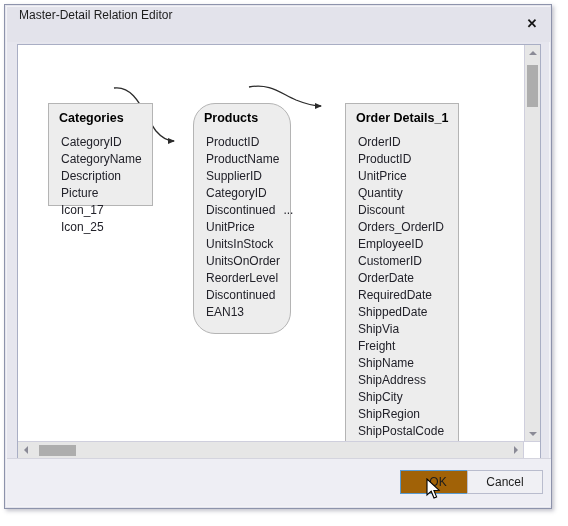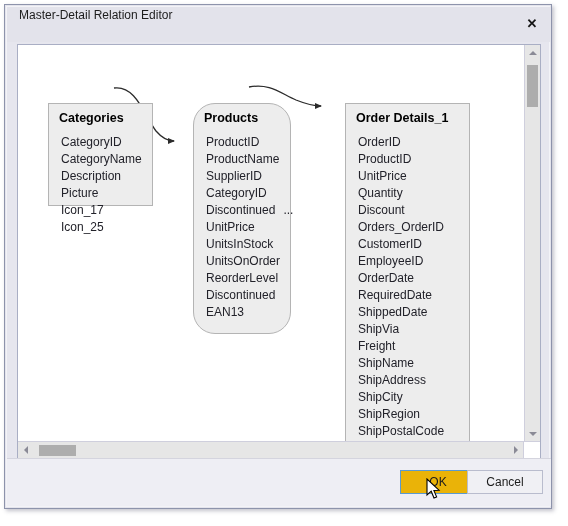--- a/index.html
+++ b/index.html
@@ -206,21 +206,21 @@
     padding-left: 12px;
     white-space: nowrap;
   }
   .field-item .ell {
     margin-left: 8px;
     color: #22222a;
   }
 
   #panel-categories { left: 30px;  top: 58px;  width: 105px; height: 103px; }
   #panel-products   { left: 175px; top: 58px;  width: 98px;  height: 231px; border-radius: 22px; }
-  #panel-orderdet   { left: 327px; top: 58px;  width: 125px; height: 361px; }
+  #panel-orderdet   { left: 327px; top: 58px;  width: 114px; height: 361px; }
 
   
   #connectors {
     position: absolute;
     left: 0; top: 0;
     width: 506px;
     height: 397px;
     pointer-events: none;
   }
 
@@ -242,21 +242,21 @@
     height: 24px;
     font-size: 12px;
     line-height: 23px;
     text-align: center;
     color: #1c1c1c;
     box-sizing: border-box;
     cursor: default;
   }
   #ok-button {
     right: 75px;
-    background: #eab308;
+    background: #a16207;
     border: 1px solid #5a9ad0;
   }
   #cancel-button {
     right: 8px;
     background: #f0f0f4;
     border: 1px solid #b9bccd;
   }
 
   
   #cursor {
@@ -325,22 +325,22 @@
 
         <div class="table-panel" id="panel-orderdet">
           <div class="table-title">Order Details_1</div>
           <ul class="field-list">
             <li class="field-item"><span>OrderID</span></li>
             <li class="field-item"><span>ProductID</span></li>
             <li class="field-item"><span>UnitPrice</span></li>
             <li class="field-item"><span>Quantity</span></li>
             <li class="field-item"><span>Discount</span></li>
             <li class="field-item"><span>Orders_OrderID</span></li>
+            <li class="field-item"><span>EmployeeID</span></li>
             <li class="field-item"><span>CustomerID</span></li>
-            <li class="field-item"><span>EmployeeID</span></li>
             <li class="field-item"><span>OrderDate</span></li>
             <li class="field-item"><span>RequiredDate</span></li>
             <li class="field-item"><span>ShippedDate</span></li>
             <li class="field-item"><span>ShipVia</span></li>
             <li class="field-item"><span>Freight</span></li>
             <li class="field-item"><span>ShipName</span></li>
             <li class="field-item"><span>ShipAddress</span></li>
             <li class="field-item"><span>ShipCity</span></li>
             <li class="field-item"><span>ShipRegion</span></li>
             <li class="field-item"><span>ShipPostalCode</span></li>

